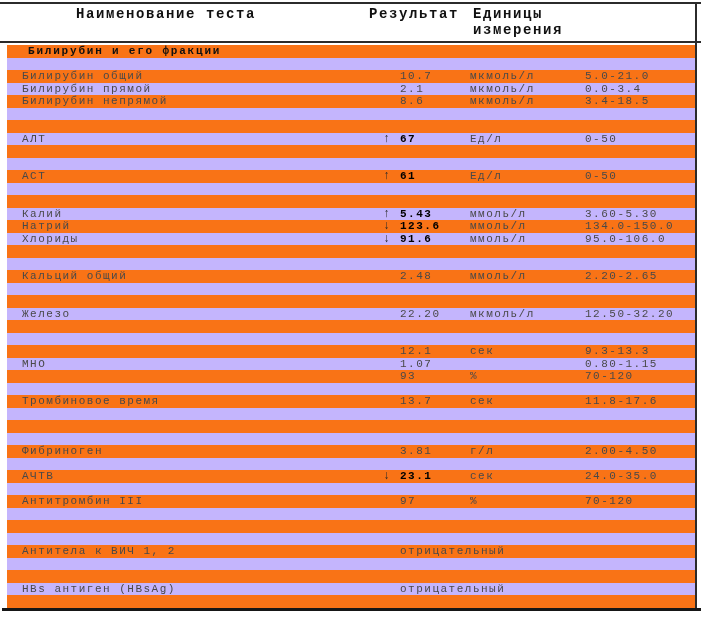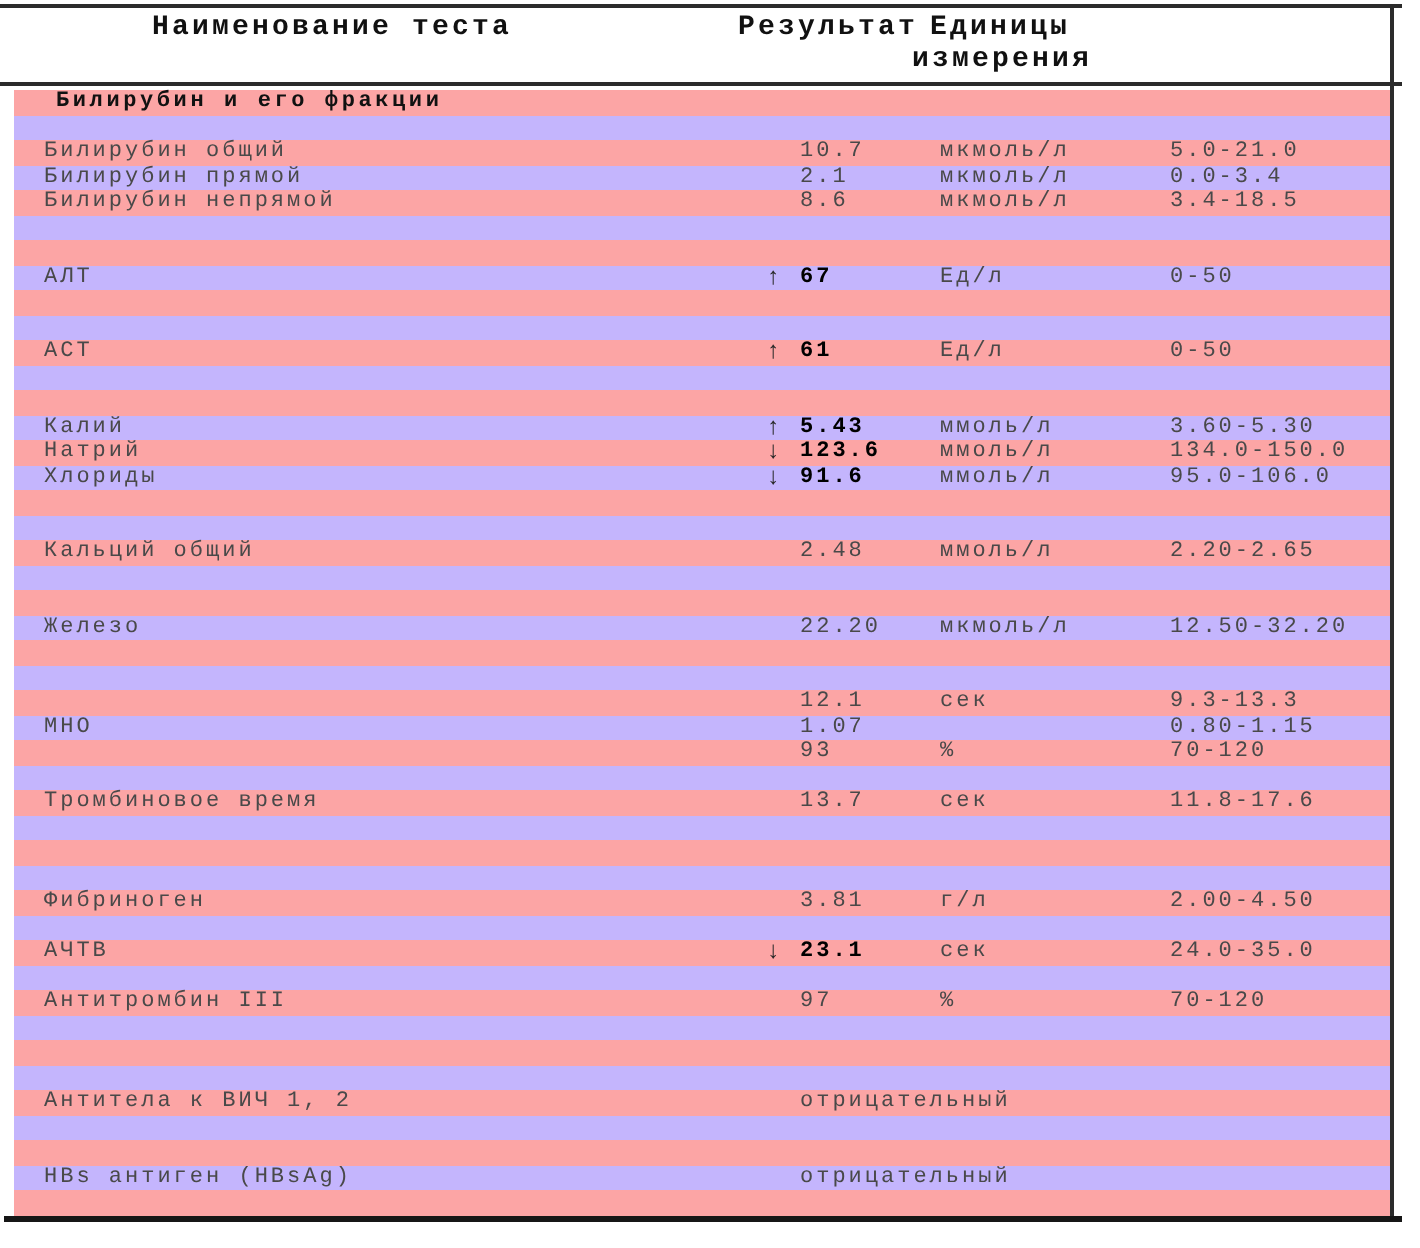--- a/index.html
+++ b/index.html
@@ -13,27 +13,27 @@
   .line-sep{top:41px;}
   .line-right{position:absolute;left:695px;top:2px;width:2px;height:609px;background:#2b2b2b;}
   .line-bottom{position:absolute;left:2px;top:608px;width:699px;height:3px;background:#161616;}
 
   .hdr{
     position:absolute;font-weight:bold;font-size:14px;letter-spacing:1.6px;
     color:#111;white-space:nowrap;line-height:14px;
   }
   .hdr-name{top:7px;left:76px;}
   .hdr-result{top:7px;left:369px;}
-  .hdr-unit{top:7px;left:456px;width:88px;text-align:center;}
+  .hdr-unit{top:7px;left:473px;width:88px;text-align:left;}
   .hdr-ref{top:7px;left:581px;width:100px;text-align:center;margin-top:45px;}
   .hdr .l2{margin-top:2px;}
 
   #rows{position:absolute;top:45px;left:7px;width:689px;}
   .row{position:relative;height:12.5px;background:#c4b5fd;}
-  .row.gray{background:#fca5a5;}
+  .row.gray{background:#f97316;}
   .cell{
     position:absolute;top:0;font-size:11px;letter-spacing:1.5px;color:#494949;
     line-height:12.5px;white-space:nowrap;
   }
   .c-name{left:15px;}
   .c-arrow{left:376px;width:16px;letter-spacing:0;color:#2a2a2a;font-size:12px;}
   .c-result{left:393px;}
   .c-unit{left:463px;}
   .c-ref{left:578px;}
   .row.section .c-name{font-weight:bold;color:#111;letter-spacing:1.8px;left:21px;}

